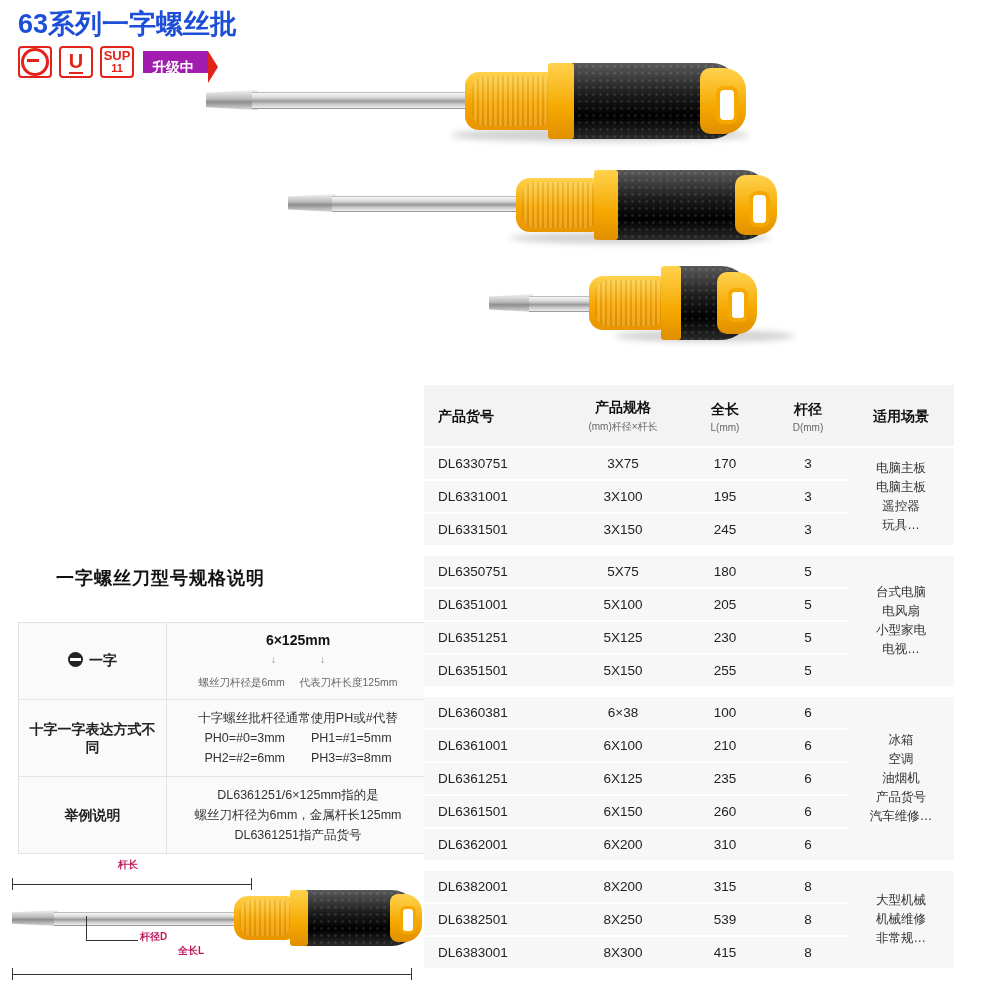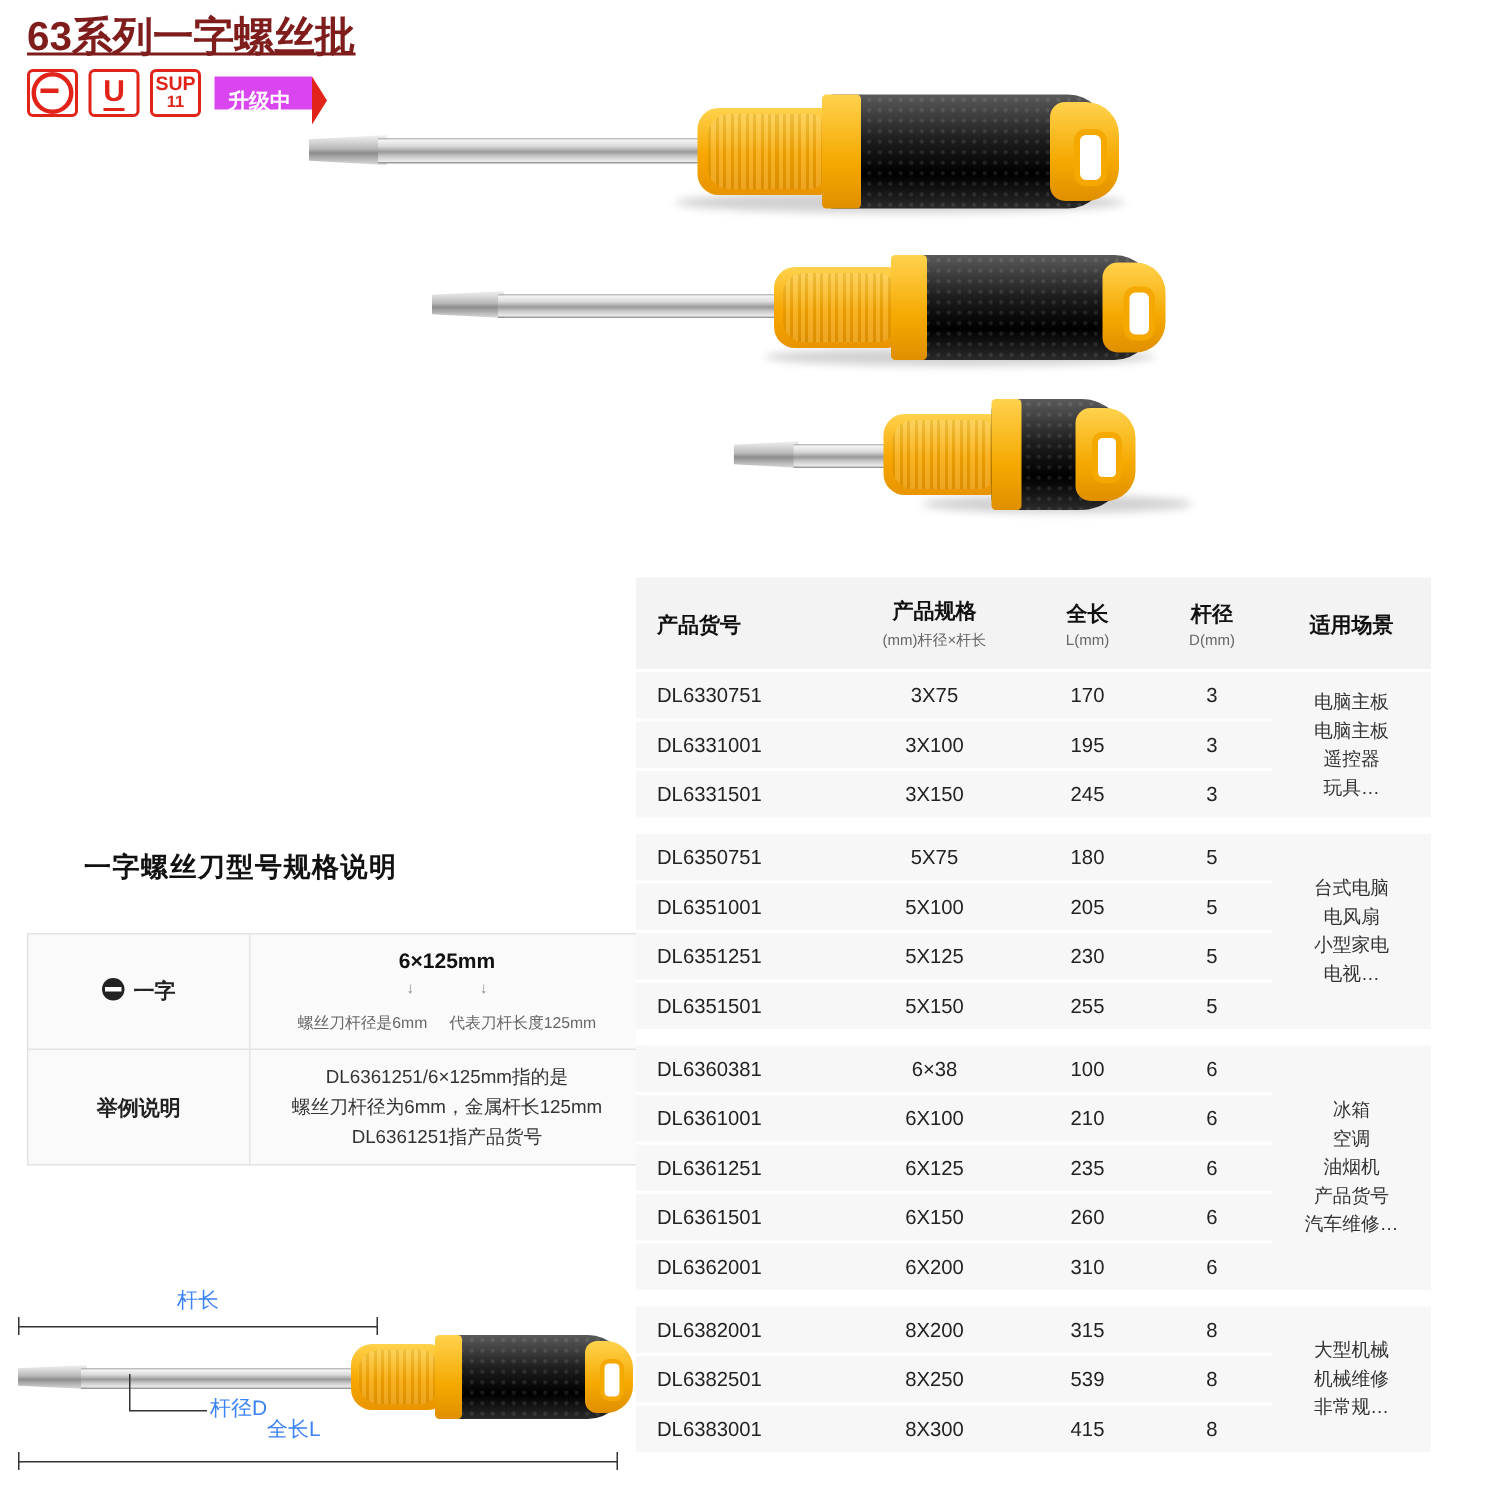--- a/index.html
+++ b/index.html
@@ -24,25 +24,24 @@
   
   .header {
     position: absolute;
     left: 18px;
     top: 8px;
     width: 430px;
   }
   .header-title {
     font-size: 27px;
     font-weight: bold;
-    color: #7f1d1d;
+    color: #1d4ed8;
     letter-spacing: 0px;
     line-height: 32px;
     white-space: nowrap;
-    text-decoration: underline;
   }
   .badges {
     margin-top: 6px;
     display: flex;
     align-items: center;
     gap: 7px;
   }
   .badge {
     border: 2px solid #e2231a;
     border-radius: 4px;
@@ -73,21 +72,21 @@
     background: #e2231a;
   }
   .badge-u { font-size: 20px; line-height: 20px; }
   .badge-u-bar {
     display:block;
     width: 14px; height: 2px;
     background:#e2231a;
     margin: 1px auto 0 auto;
   }
   .ribbon {
-    background: #d946ef;
+    background: #a21caf;
     color: #fff;
     font-size: 14px;
     font-weight: bold;
     padding: 5px 14px 5px 9px;
     position: relative;
     height: 22px;
     line-height: 22px;
     box-sizing: border-box;
     margin-left: 2px;
   }
@@ -224,23 +223,23 @@
   
   .label-area {
     position: absolute;
     left: 0px;
     top: 848px;
     width: 440px;
     height: 150px;
   }
   .dim-label {
     position: absolute;
-    font-size: 14px;
-    color: #3b82f6;
-    font-weight: normal;
+    font-size: 10px;
+    color: #be185d;
+    font-weight: bold;
   }
   .dim-line {
     position: absolute;
     background: #333;
     height: 1px;
   }
   .dim-tick {
     position: absolute;
     background: #333;
     width: 1px;
@@ -382,20 +381,36 @@
               <span>↓</span>
             </div>
           <div class="dim-sub">
             <span>螺丝刀杆径是6mm</span>
             &nbsp;&nbsp;&nbsp;
             <span>代表刀杆长度125mm</span>
           </div>
         </td>
       </tr>
       <tr>
+        <td class="left-cell">十字一字表达方式不同</td>
+        <td class="right-cell">
+          <div class="mono-line">十字螺丝批杆径通常使用PH或#代替</div>
+          <div class="two-col">
+            <div>
+              <div class="mono-line">PH0=#0=3mm</div>
+              <div class="mono-line">PH2=#2=6mm</div>
+            </div>
+            <div>
+              <div class="mono-line">PH1=#1=5mm</div>
+              <div class="mono-line">PH3=#3=8mm</div>
+            </div>
+          </div>
+        </td>
+      </tr>
+      <tr>
         <td class="left-cell">举例说明</td>
         <td class="right-cell">
           <div class="mono-line">DL6361251/6×125mm指的是</div>
           <div class="mono-line">螺丝刀杆径为6mm，金属杆长125mm</div>
           <div class="mono-line">DL6361251指产品货号</div>
         </td>
       </tr>
     </tbody>
   </table>
 

